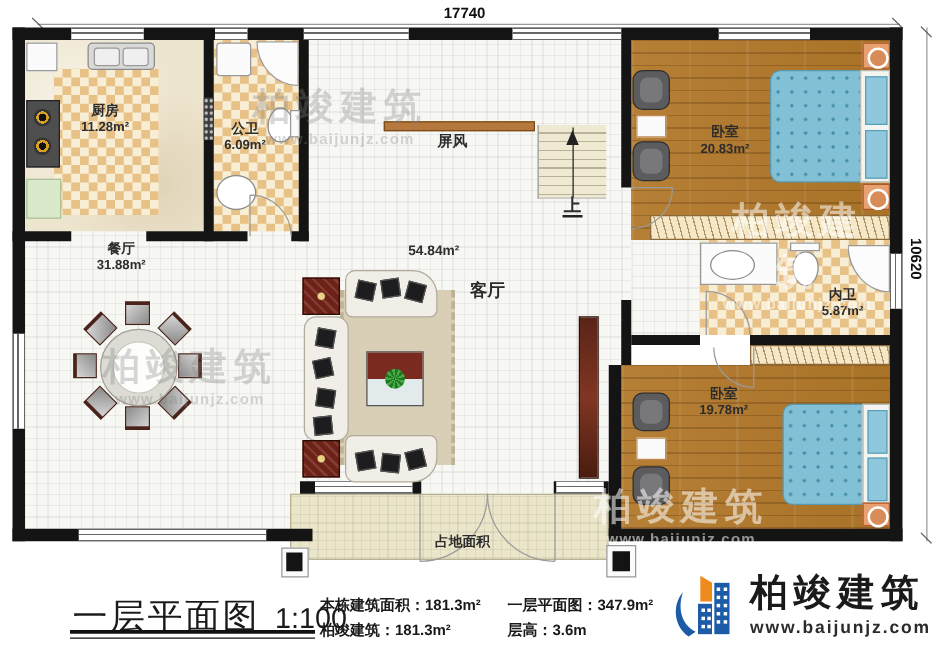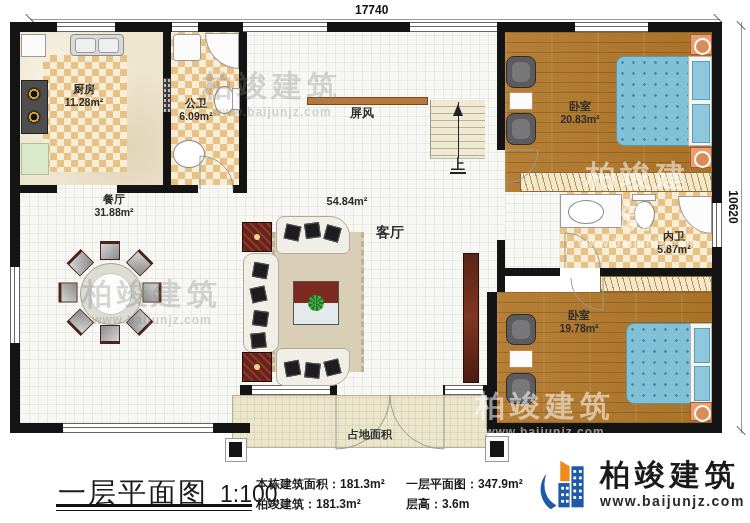--- a/index.html
+++ b/index.html
@@ -253,21 +253,21 @@
     <span class="rname">厨房</span>
     <span class="rarea">11.28m²</span>
   </div>
   <div class="a rlabel" style="left:196px;top:97px;">
     <span class="rname">公卫</span>
     <span class="rarea">6.09m²</span>
   </div>
   <div class="a rlabel" style="left:362px;top:107px;">
     <span class="rname" style="font-size:12px;">屏风</span>
   </div>
-  <div class="a rlabel" style="left:114px;top:193px;">
+  <div class="a rlabel" style="left:97px;top:193px;">
     <span class="rname">餐厅</span>
     <span class="rarea">31.88m²</span>
   </div>
   <div class="a rlabel" style="left:347px;top:195px;">
     <span class="rarea" style="font-size:11px;">54.84m²</span>
   </div>
   <div class="a rlabel" style="left:390px;top:224px;">
     <span class="rname" style="font-size:14px;">客厅</span>
   </div>
   <div class="a rlabel" style="left:580px;top:100px;">

